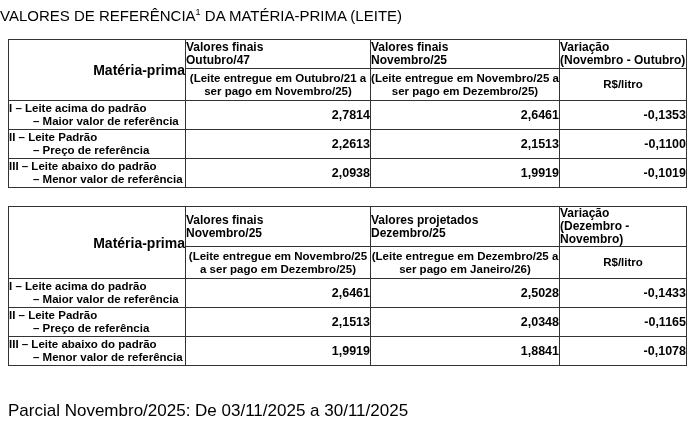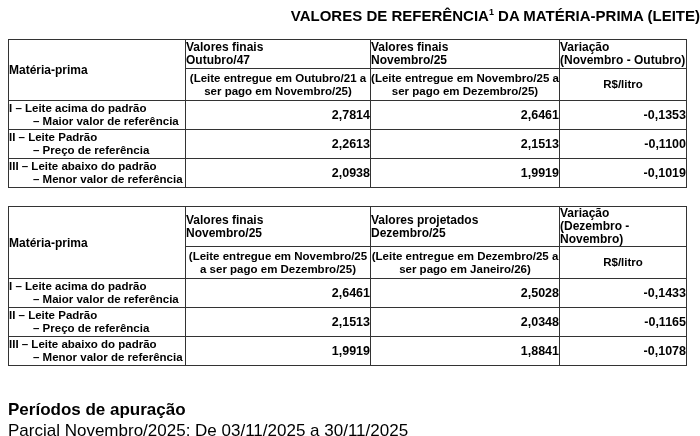--- a/index.html
+++ b/index.html
@@ -4,22 +4,22 @@
 <style>
   html, body {
     margin: 0; padding: 0;
     width: 700px; height: 436px;
     background: #ffffff;
     color: #000000;
     font-family: "Liberation Sans", sans-serif;
     overflow: hidden;
   }
   .page-title {
-    text-align: right;
-    font-weight: bold;
+    text-align: left;
+    font-weight: normal;
     font-size: 15px;
     padding-top: 7px;
     letter-spacing: 0px;
   }
   .page-title sup {
     font-size: 9px;
     vertical-align: super;
     line-height: 0;
   }
   table.ref-table {
@@ -33,23 +33,23 @@
   .ref-table td {
     border: 1px solid #333333;
     padding: 0;
     vertical-align: middle;
   }
   .col-materia { width: 177px; }
   .col-v1 { width: 185px; }
   .col-v2 { width: 189px; }
   .col-var { width: 127px; }
   .corner-cell {
-    text-align: left;
-    font-weight: bold;
-    font-size: 12px;
+    text-align: right;
+    font-weight: bold;
+    font-size: 14px;
   }
   .head-top {
     height: 28px;
     text-align: left;
     font-weight: bold;
     font-size: 12px;
     line-height: 13px;
   }
   .head-sub {
     height: 31px;
@@ -197,16 +197,15 @@
       <div class="sub-line">– Menor valor de referência</div>
     </td>
     <td class="value-cell">1,9919</td>
     <td class="value-cell">1,8841</td>
     <td class="value-cell">-0,1078</td>
   </tr>
 </tbody>
   </table>
 
 <div class="footer">
-  <div class="footer-heading">Períodos de apuração</div>
   <div class="footer-line">Parcial Novembro/2025: De 03/11/2025 a 30/11/2025</div>
 
 </div>
 
 </body></html>

